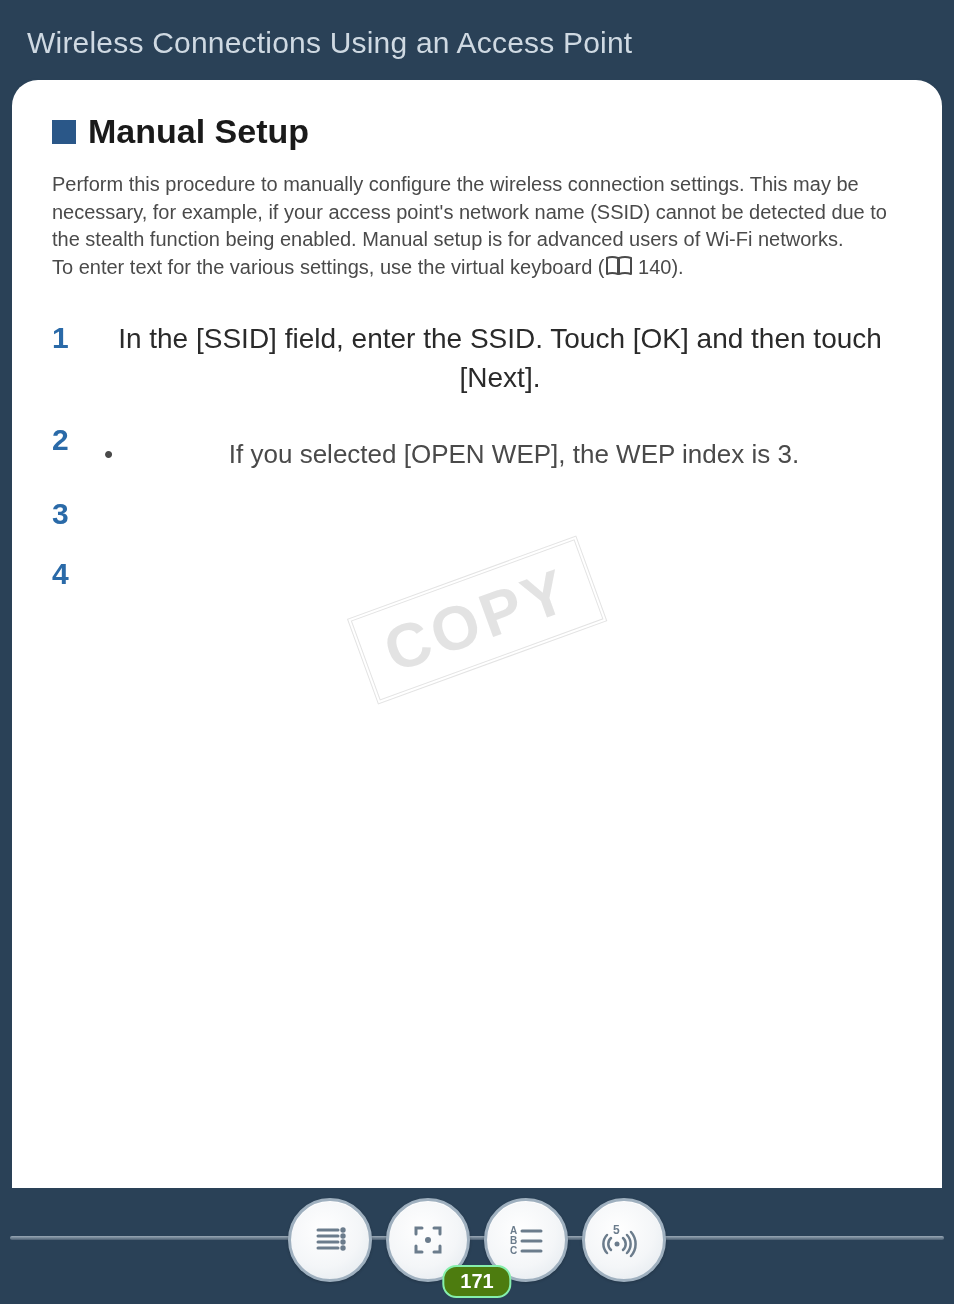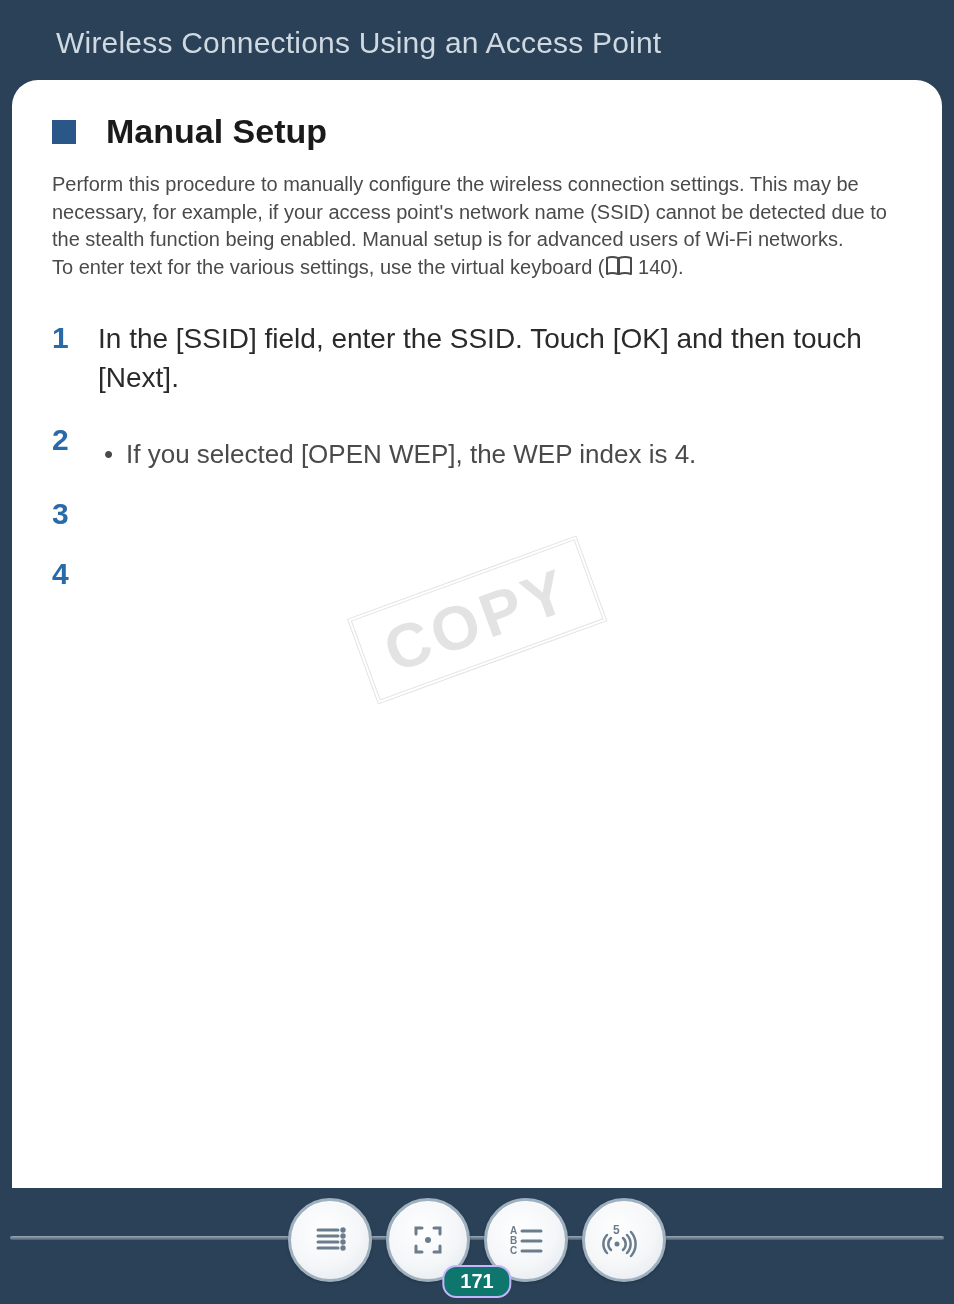--- a/index.html
+++ b/index.html
@@ -1,38 +1,38 @@
 <!DOCTYPE html>
 <html><head>
 <meta charset="utf-8">
 <style>
   * { box-sizing: border-box; margin: 0; padding: 0; }
   html, body { width: 954px; height: 1304px; font-family: Arial, Helvetica, sans-serif; }
   body { background: #2a4157; }
   .header {
-    padding: 26px 38px 18px 56px;
+    padding: 26px 38px 18px 27px;
     color: #cfd9e2;
     font-size: 30px;
     font-weight: 400;
     letter-spacing: 0.2px;
   }
   .page {
     background: #fff;
     margin: 0 10px;
     border-radius: 28px 28px 0 0;
     padding: 32px 40px 0 40px;
     height: 1110px;
     position: relative;
     border: 2px solid #2a4157;
     border-bottom: none;
   }
   .section-title {
     display: flex;
     align-items: center;
-    gap: 30px;
+    gap: 12px;
     margin-bottom: 20px;
   }
   .square-bullet {
     width: 24px;
     height: 24px;
     background: #2a5788;
     flex-shrink: 0;
   }
   .section-title h1 {
     font-size: 34px;
@@ -60,20 +60,21 @@
   }
   .step-num {
     font-size: 30px;
     font-weight: bold;
     color: #2a6aa8;
     min-width: 28px;
     line-height: 1.2;
   }
   .step-body {
     flex: 1;
+    text-align: center;
   }
   .step-text {
     font-size: 28px;
     line-height: 1.38;
     color: #2a2a2a;
   }
   .sub {
     list-style: none;
     margin-top: 14px;
   }
@@ -143,27 +144,27 @@
     align-items: center;
     justify-content: center;
     box-shadow: 0 1px 0 rgba(255,255,255,0.8) inset, 0 1px 3px rgba(0,0,0,0.2);
   }
   .circ svg { display: block; }
   .page-num {
     position: absolute;
     left: 50%;
     transform: translateX(-50%);
     bottom: 6px;
-    background: #0f766e;
+    background: #4d7c0f;
     color: #fff;
     font-size: 20px;
     font-weight: bold;
     padding: 3px 16px;
     border-radius: 14px;
-    border: 2px solid #c4b5fd;
+    border: 2px solid #86efac;
   }
 </style>
 </head>
 <body>
 
 <div class="header">
   <span>Wireless Connections Using an Access Point</span>
 </div>
 
 <div class="page">
@@ -186,21 +187,21 @@
       <li>
         <div class="step-num">1</div>
         <div class="step-body">
           <div class="step-text">In the [SSID] field, enter the SSID. Touch [OK] and then touch [Next].</div>
         </div>
       </li>
       <li>
         <div class="step-num">2</div>
         <div class="step-body">
           <ul class="sub">
-            <li>If you selected [OPEN WEP], the WEP index is 4.</li>
+            <li>If you selected [OPEN WEP], the WEP index is 3.</li>
           </ul>
         </div>
       </li>
       <li>
         <div class="step-num">3</div>
         <div class="step-body">
         </div>
       </li>
       <li>
         <div class="step-num">4</div>

